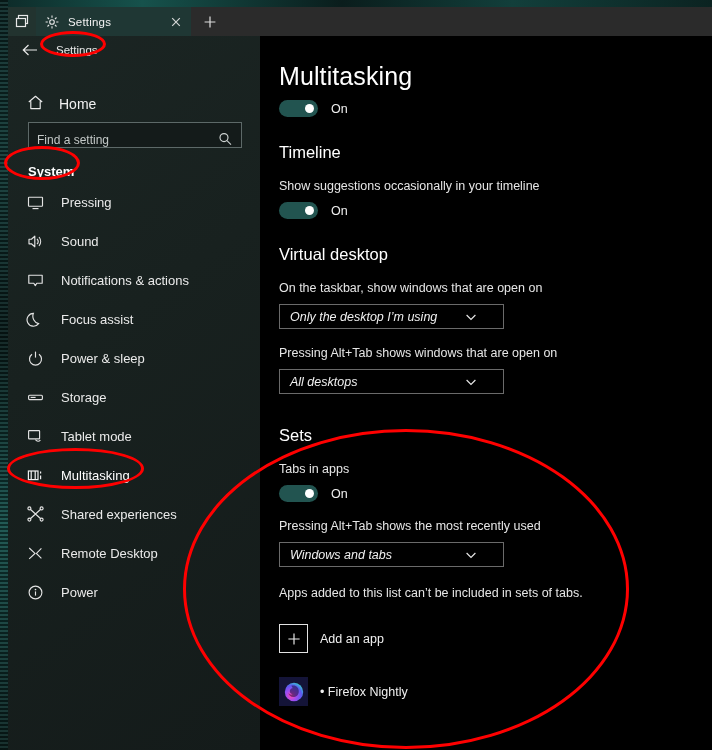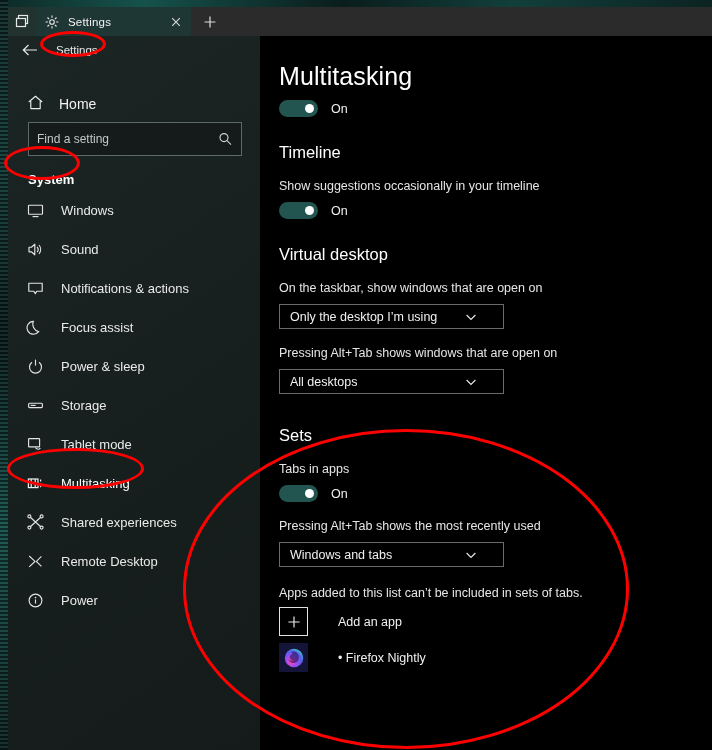--- a/index.html
+++ b/index.html
@@ -59,23 +59,23 @@
   .sb-back { width: 24px; height: 24px; display:flex; align-items:center; justify-content:center; }
   .sb-back-label { color:#e9e9e9; font-size:11.5px; margin-left: 14px; }
 
   .sb-home {
     display:flex; align-items:flex-end; gap: 14px;
     height: 34px; margin-top: 14px; padding-left: 18px;
   }
   .sb-home-label { color:#f1f1f1; font-size:14px; }
 
   .searchbox {
-    position: relative; margin: 10px 18px 0 20px; height: 34px;
+    position: relative; margin: 10px 18px 0 20px; height: 26px;
     background:#141b1a; border: 1px solid #5d6968;
-    display:flex; align-items:center;
+    display:flex; align-items:flex-end;
   }
   .searchbox input {
     flex:1 1 auto; background:transparent; border:0; outline:0;
     color:#dcdcdc; font-size:12px; font-family:inherit; padding: 0 8px;
   }
   .searchbox input::placeholder { color:#c3c8c7; }
   .search-icon { width:16px; height:16px; margin-right:8px; flex:0 0 16px; }
 
   .sb-section-title {
     color:#ffffff; font-size:13px; font-weight:bold;
@@ -106,28 +106,28 @@
   }
   .switch .knob {
     position:absolute; right: 4px; top: 4px;
     width: 9px; height: 9px; border-radius: 50%; background:#ffffff;
   }
   .switch-state { color:#efefef; font-size:12.5px; }
 
   .dropdown {
     margin-top: 9px; width: 225px; height: 25px;
     border:1px solid #6a6a6a; background:#000;
-    display:flex; align-items:center; padding: 0 25px 0 10px;
+    display:flex; align-items:center; padding: 0 25px 0 10px; font-style: italic;
   }
   .dropdown .val { flex:1 1 auto; color:#f0f0f0; font-size:12.5px; }
   .dropdown .chev { width:14px; height:14px; flex:0 0 14px; }
 
   .applist-note { color:#e6e6e6; font-size:12.5px; margin-top: 19px; }
 
-  .app-row { display:flex; align-items:center; gap: 30px; margin-top: 7px; }
+  .app-row { display:flex; align-items:center; gap: 12px; margin-top: 24px; }
   .add-box {
     width: 29px; height: 29px; border:1px solid #e2e2e2;
     display:flex; align-items:center; justify-content:center; flex:0 0 29px;
   }
   .app-row .name { color:#f0f0f0; font-size:12.5px; }
   .ffx {
     width: 29px; height: 29px; flex:0 0 29px; background:#141438;
     display:flex; align-items:center; justify-content:center;
   }
 
@@ -210,21 +210,21 @@
 
     <div class="sb-section-title">System</div>
 
     <div class="sb-item">
       <span class="ico">
         <svg width="19" height="19" viewBox="0 0 19 19" aria-hidden="true">
           <rect x="2.5" y="4.2" width="14" height="9" rx="0.6" fill="none" stroke="#e3e3e3" stroke-width="1.15"></rect>
           <path d="M6.5 15.6 H12.5" stroke="#e3e3e3" stroke-width="1.15"></path>
         </svg>
       </span>
-      <span class="lbl">Windows</span>
+      <span class="lbl">Pressing</span>
     </div>
 
     <div class="sb-item">
       <span class="ico">
         <svg width="19" height="19" viewBox="0 0 19 19" aria-hidden="true">
           <path d="M3 7.2 H5.4 L8.8 4.2 V14.8 L5.4 11.8 H3 Z" fill="none" stroke="#e3e3e3" stroke-width="1.15" stroke-linejoin="round"></path>
           <path d="M11 6.8 A4 4 0 0 1 11 12.2 M13 5 A7 7 0 0 1 13 14" fill="none" stroke="#e3e3e3" stroke-width="1.15"></path>
         </svg>
       </span>
       <span class="lbl">Sound</span>

